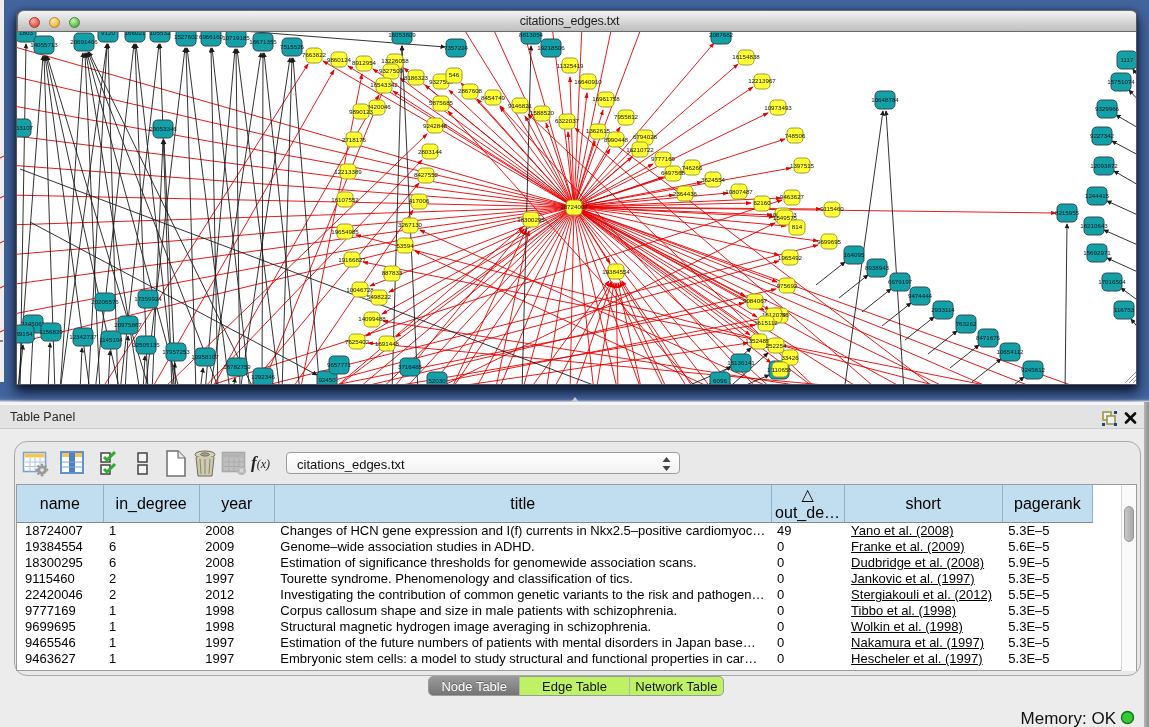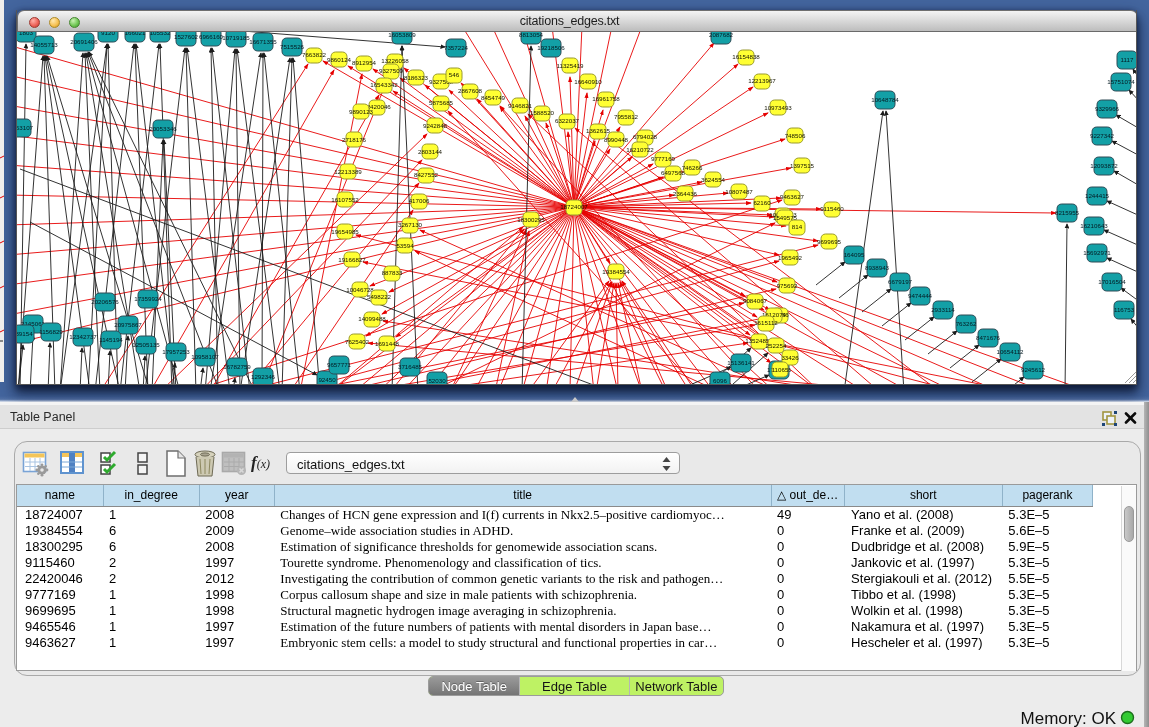--- a/index.html
+++ b/index.html
@@ -18,28 +18,28 @@
 #canvas { left:0; top:0; width:1121px; height:375px; overflow:hidden; border:1px solid #565656; border-top:none; background:transparent;}
 #panelgap { left:0; top:402px; width:1149px; height:3px; background:#f4f4f4; }
 #divarrow { left:571px; top:397px; width:0; height:0; border-left:4px solid transparent; border-right:4px solid transparent; border-bottom:5px solid #c9c9c9; }
 #phead { left:0; top:405px; width:1149px; height:24px; background:#e3e3e3; border-bottom:1px solid #cdcdcd; }
 #phead span { position:absolute; left:10px; top:5px; font-size:12.5px; color:#2a2a2a; }
 #container { left:14px; top:441px; width:1127px; height:235px; background:#e9e9e9; border:1px solid #a9a9a9; border-radius:13px; }
 #dropdown { left:271px; top:10px; width:394px; height:22px; background:linear-gradient(#ffffff,#f2f2f2); border:1px solid #9d9d9d; border-radius:4px; box-shadow:inset 0 1px 1px rgba(255,255,255,.8);}
 #dropdown span { position:absolute; left:10px; top:4px; font-size:13px; color:#111; }
 #tablebox { left:1px; top:42px; width:1121px; height:187px; background:#fff; border:1px solid #9a9a9a; }
 table { border-collapse:collapse; table-layout:fixed; width:1076px; font-size:12px; }
-th { background:#c1def0; border-right:1px solid #8fb2c9; border-bottom:1px solid #8a8a8a; font-weight:normal; height:21px; font-size:12px; color:#000; }
+th { background:#c1def0; border-right:1px solid #8fb2c9; border-bottom:1px solid #8a8a8a; font-weight:normal; height:21px; font-size:16px; color:#000; }
 td { height:16px; padding:0; white-space:nowrap; overflow:hidden; color:#000; font-size:13px; }
 td.c0 { padding-left:8px; }
 td.c1 { padding-left:6px; }
 td.c2 { padding-left:6px; }
-td.c3 { padding-left:6px;font-family:Liberation Serif, serif; }
+td.c3 { padding-left:6px; }
 td.c4 { padding-left:6px; }
-td.c5 { padding-left:7px; }
+td.c5 { padding-left:7px;text-decoration:underline; }
 td.c6 { padding-left:6px; }
 #sbtrack { left:1104px; top:1px; width:15px; height:185px; background:#fafafa; border-left:1px solid #d8d8d8; }
 #sbthumb { left:2px; top:20px; width:10px; height:36px; background:linear-gradient(90deg,#c9c9c9,#a8a8a8); border-radius:5px; border:1px solid #999; }
 #tabs { left:428px; top:676px; width:296px; height:20px; background:#bef264; border:1px solid #9b9b9b; border-radius:5px; overflow:hidden; display:flex; }
 #tabs div { height:100%; font-size:13px; text-align:center; line-height:19px; color:#151515; }
 #tabs .sel { background:linear-gradient(#9a9a9a,#757575); color:#fff; text-shadow:0 -1px 0 rgba(0,0,0,.3); }
 #tabs .sep { width:1px; background:#b5b5b5; }
 #mem { left:1000px; top:709px; width:116px; text-align:right; font-size:17px; color:#111; }
 #rightstrip { left:1144px; top:402px; width:5px; height:325px; background:linear-gradient(90deg,#b5b5b5,#8f8f8f); }
 .icon { position:absolute; top:8px; }

